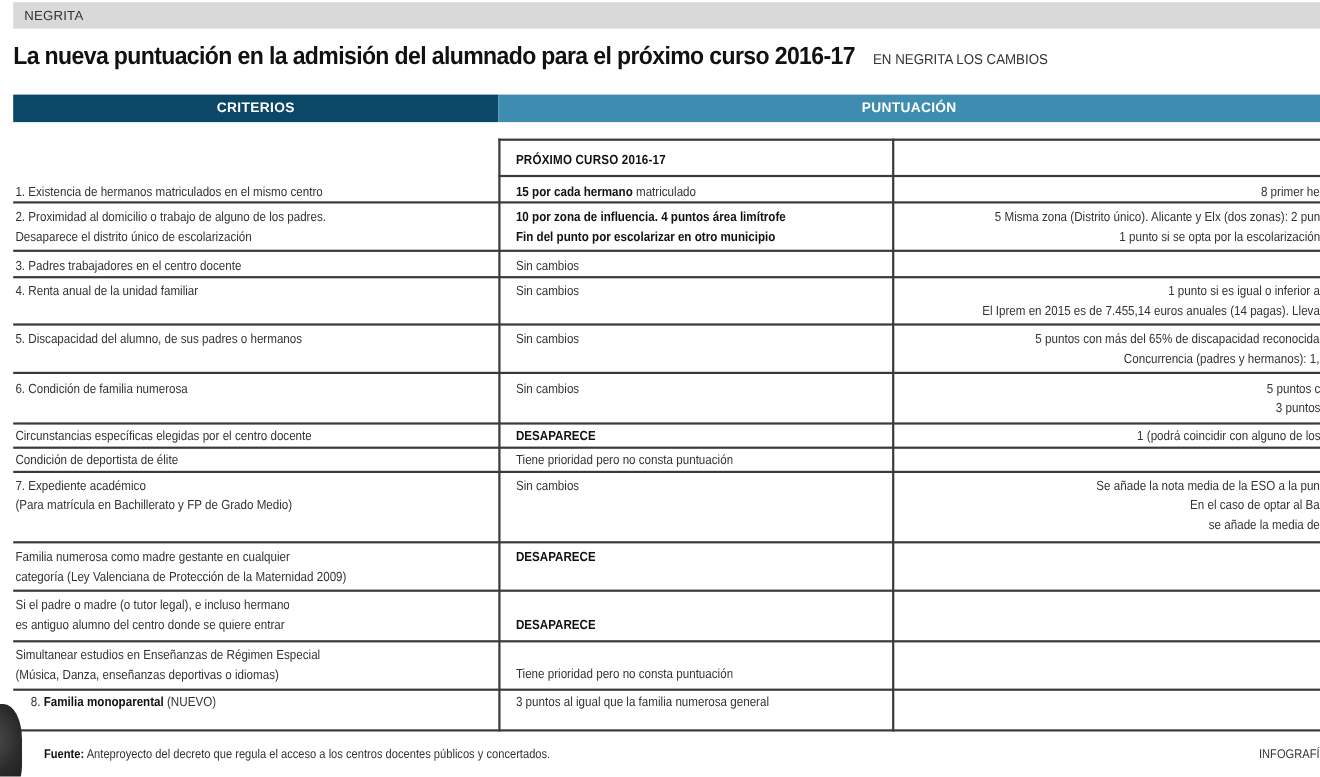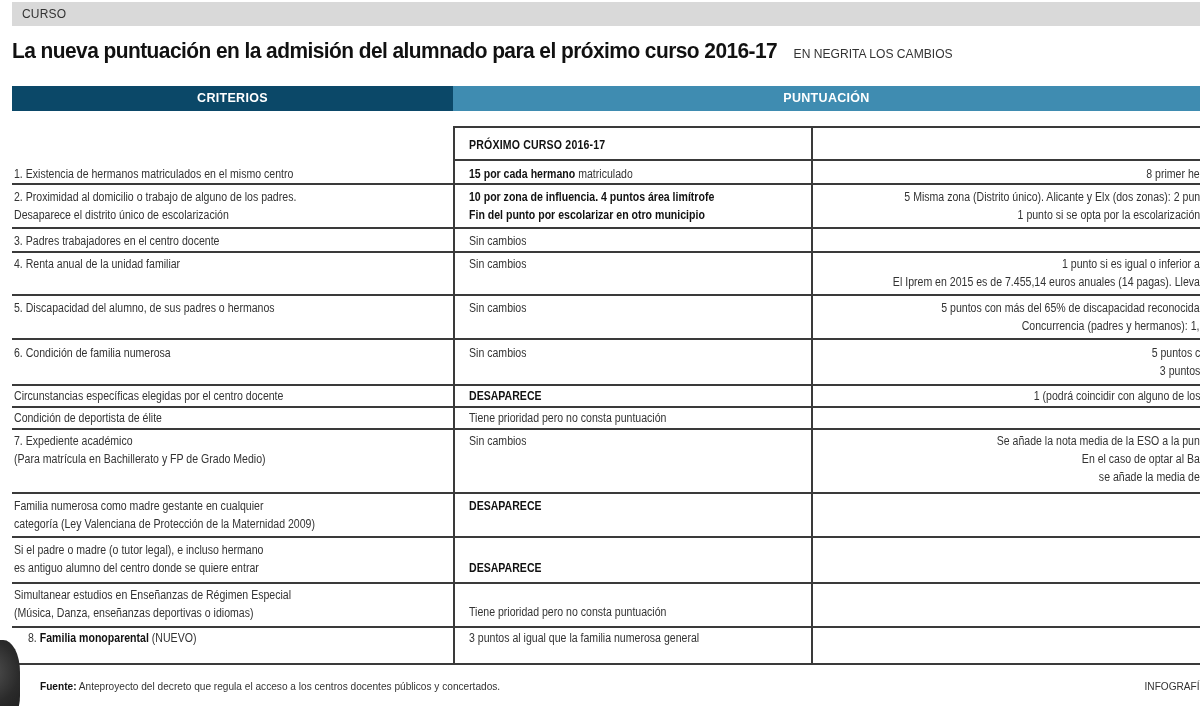--- a/index.html
+++ b/index.html
@@ -54,21 +54,21 @@
     white-space: nowrap; transform: scaleX(0.88); transform-origin: right top;
   }
   .photo-fragment {
     position: absolute; left: -22px; top: 640px; width: 42px; height: 80px;
     border-radius: 50% 40% 30% 50%; background: radial-gradient(circle at 20% 40%, #555 0%, #2b2b2b 55%, #1a1a1a 100%);
   }
 </style>
 </head>
 <body>
 
-<div class="kicker-bar">CURSO</div>
+<div class="kicker-bar">NEGRITA</div>
 
 <div class="headline">
   <span>La nueva puntuación en la admisión del alumnado para el próximo curso 2016-17</span>
   <span class="note">EN NEGRITA LOS CAMBIOS</span>
 </div>
 
 <div class="col-head criterios">CRITERIOS</div>
 <div class="col-head puntuacion">PUNTUACIÓN</div>
 
 <div class="grid">

